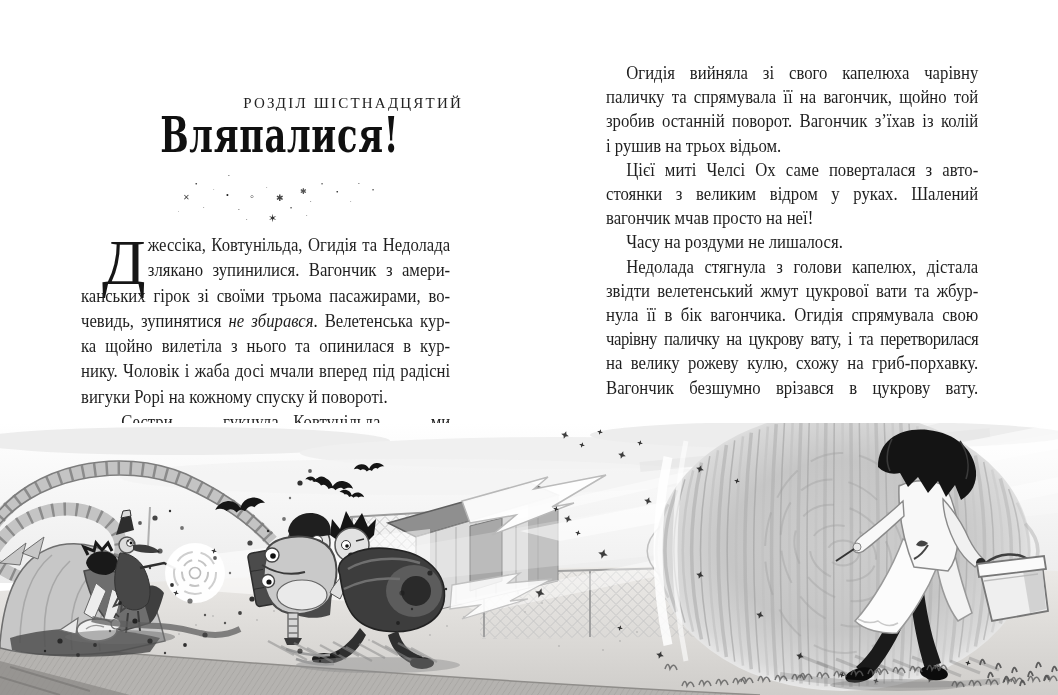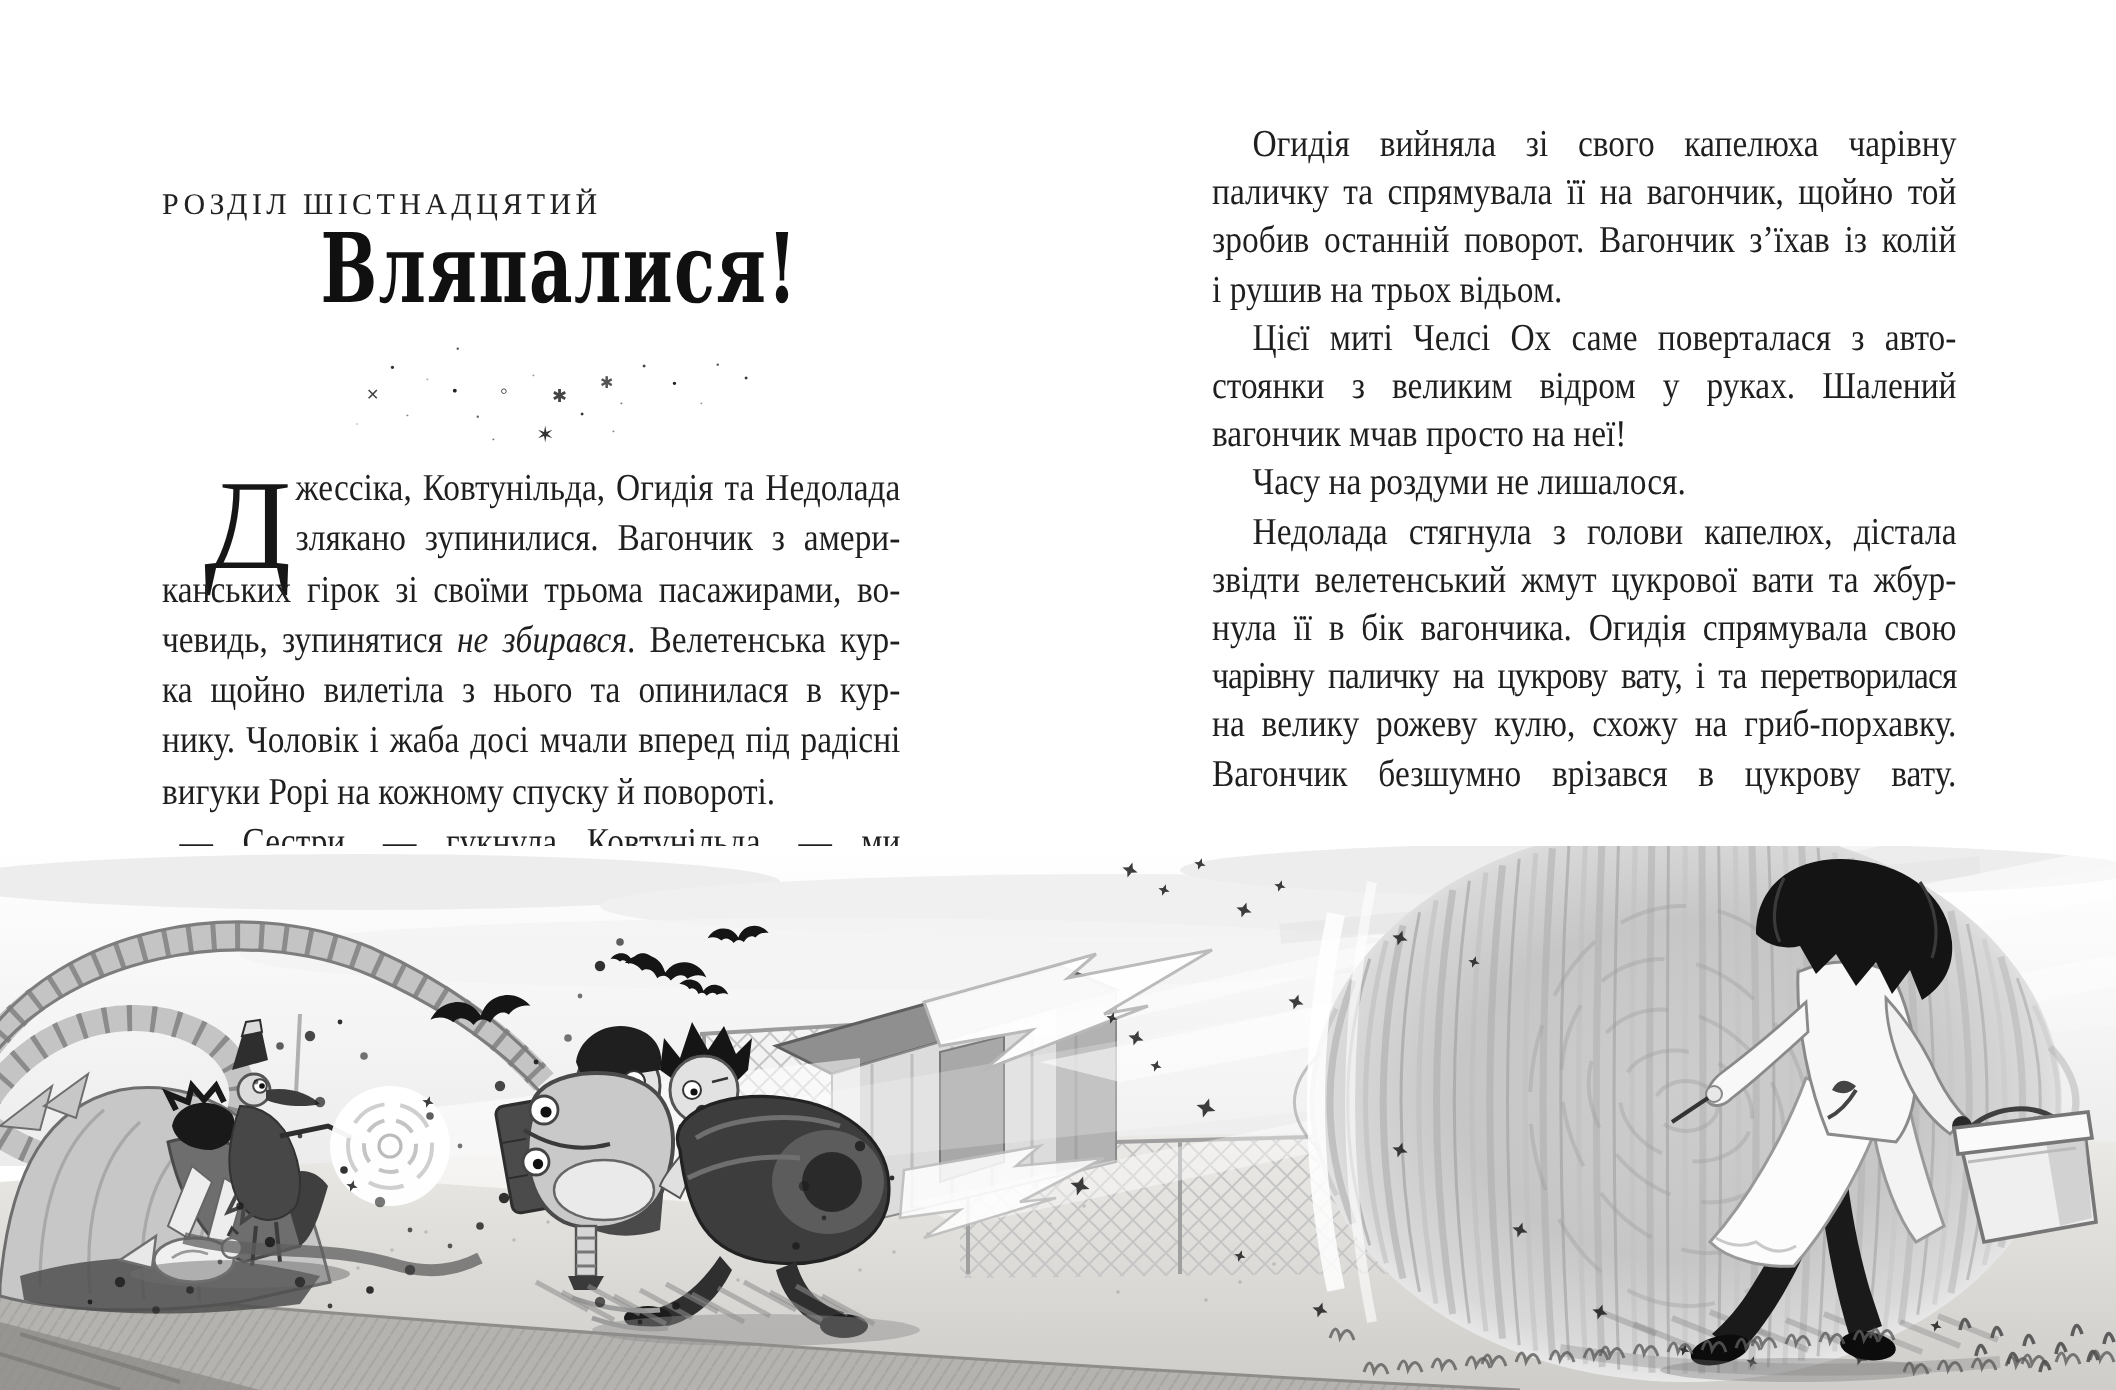--- a/index.html
+++ b/index.html
@@ -1,20 +1,20 @@
 <!DOCTYPE html>
 <html><head>
 <meta charset="utf-8">
 <title></title>
 <style>
   html,body{margin:0;padding:0;background:#fff;}
   .stage{position:relative;width:1058px;height:695px;background:#ffffff;overflow:hidden;
          font-family:"Liberation Serif",serif;color:#1f1f1f;}
   
-  .chapter-heading{position:absolute;left:81px;top:95px;width:369px;text-align:left;
+  .chapter-heading{position:absolute;left:94px;top:95px;width:369px;text-align:right;
      font-size:15px;letter-spacing:2.2px;color:#222;white-space:nowrap;}
   .chapter-title{position:absolute;left:81px;top:109px;width:369px;text-align:right;margin:0;}
   .chapter-title span{display:inline-block;transform:scaleX(.70);transform-origin:center top;
      font-family:"DejaVu Serif",serif;font-weight:bold;font-size:48px;line-height:1.1;color:#101010;
      letter-spacing:1px;}
   .sparkles{position:absolute;left:158px;top:168px;width:236px;height:64px;}
   .sparkles i{position:absolute;font-style:normal;line-height:0;}
   
   .body-text{position:absolute;transform-origin:left top;font-size:19px;}
   .body-left {left:81px; top:232px; width:420px; transform:scaleX(.879);}

